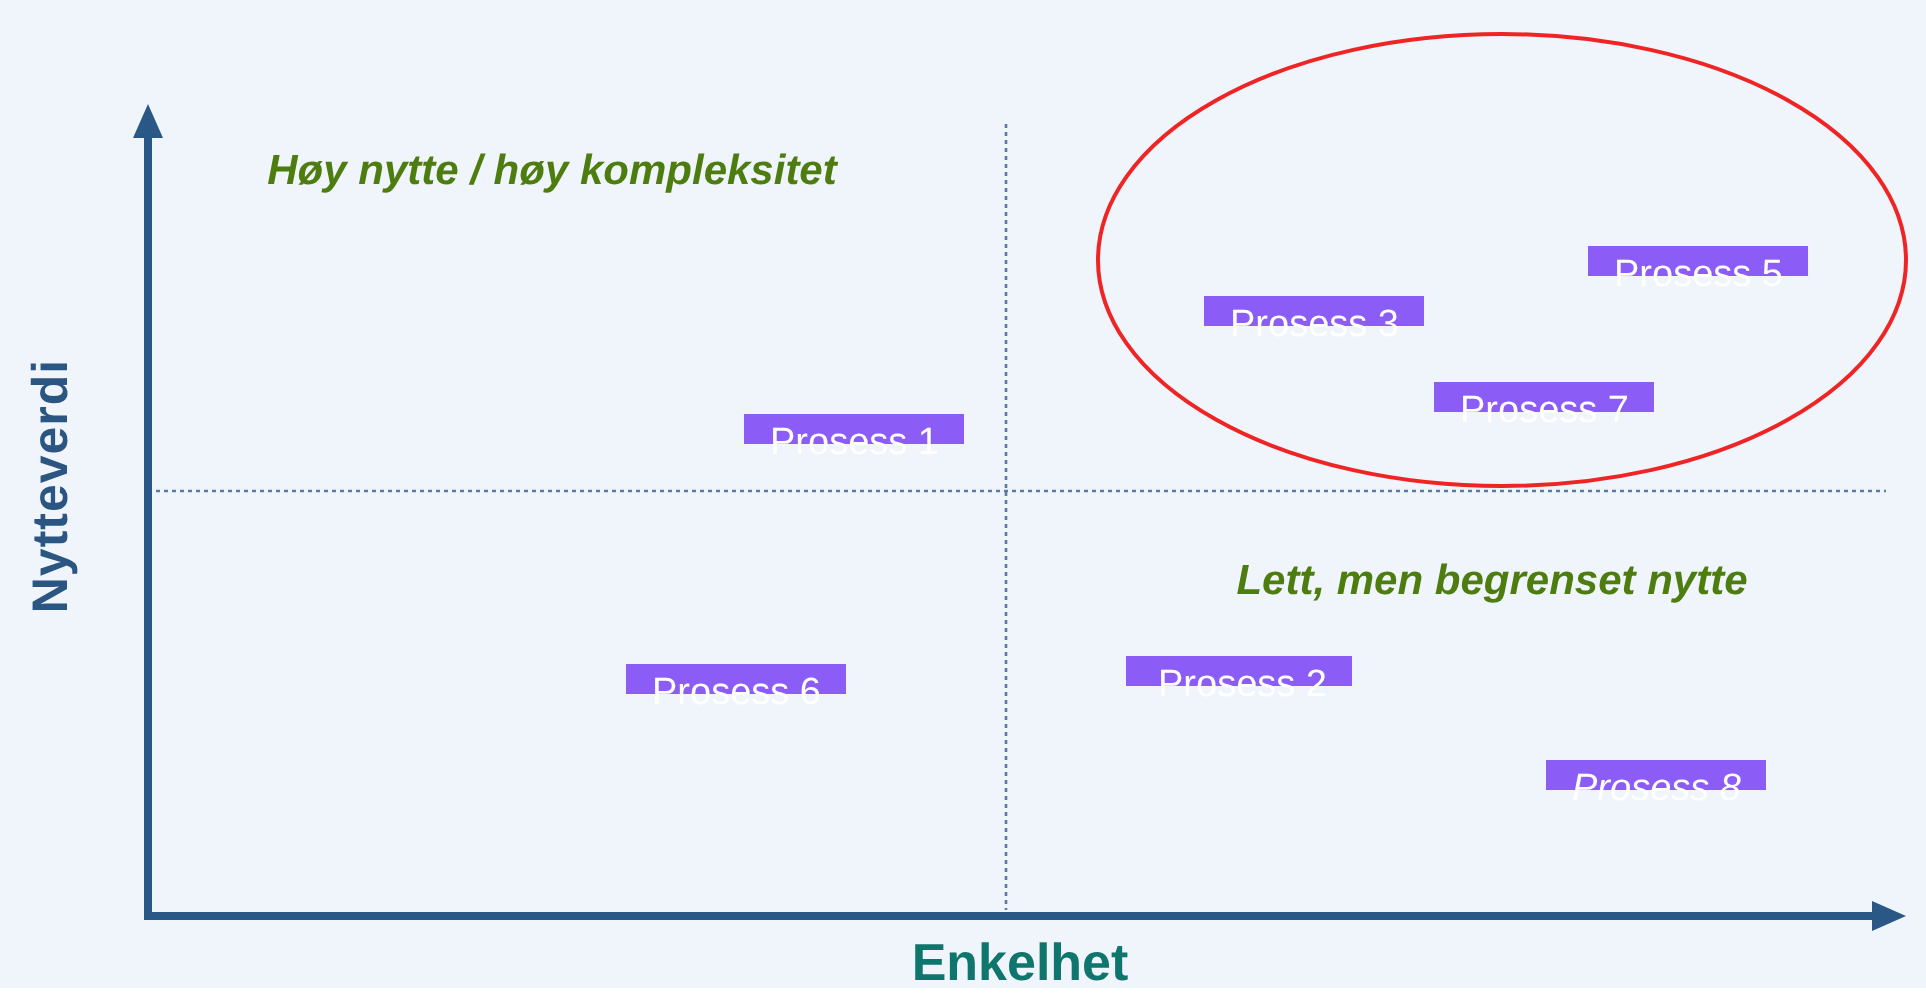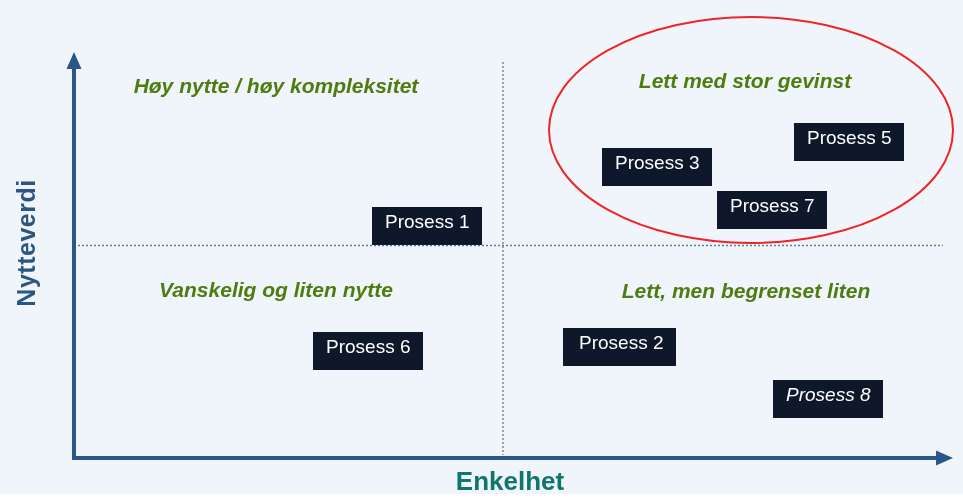--- a/index.html
+++ b/index.html
@@ -57,23 +57,23 @@
   .quad-title.wrap {
     white-space: normal;
     width: 290px;
   }
   .qt-top-left    { left: 276px; top: 71px; }
   .qt-top-right   { left: 745px; top: 66px; }
   .qt-bottom-left { left: 276px; top: 275px; }
   .qt-bottom-right{ left: 746px; top: 276px; }
   .process-box {
     position: absolute;
-    height: 38px;
+    height: 15px;
     box-sizing: border-box;
-    background: #0f172a;
+    background: #8b5cf6;
     color: #ffffff;
     font-size: 19px;
     line-height: 29px;
     padding: 0 13px;
     white-space: nowrap;
   }
   .p4 { left: 178px; top: 154px; }
   .p1 { left: 372px; top: 207px; }
   .p3 { left: 602px; top: 148px; }
   .p5 { left: 794px; top: 123px; }
@@ -105,23 +105,21 @@
     <line x1="72" y1="458" x2="940" y2="458" stroke="#2a5886" stroke-width="4"></line>
     <polygon points="953,458 936,450.5 936,465.5" fill="#2a5886"></polygon>
 
     <ellipse cx="751" cy="130" rx="202" ry="113" fill="none" stroke="#ee2524" stroke-width="2"></ellipse>
   </svg>
 
   <div class="y-axis-label">Nytteverdi</div>
   <div class="x-axis-label">Enkelhet</div>
 
   <div class="quad-title qt-top-left wrap">Høy nytte / høy kompleksitet</div>
-  <div class="quad-title qt-top-right">Lett med stor gevinst</div>
-  <div class="quad-title qt-bottom-left">Vanskelig og liten nytte</div>
-  <div class="quad-title qt-bottom-right">Lett, men begrenset liten</div>
+  <div class="quad-title qt-bottom-right">Lett, men begrenset nytte</div>
 
   <div class="process-box p1">Prosess 1</div>
   <div class="process-box p3">Prosess 3</div>
   <div class="process-box p5">Prosess 5</div>
   <div class="process-box p7">Prosess 7</div>
   <div class="process-box p6">Prosess 6</div>
   <div class="process-box p2">Prosess 2</div>
   <div class="process-box p8">Prosess 8</div>
 
   <div class="bottom-strip"></div>

